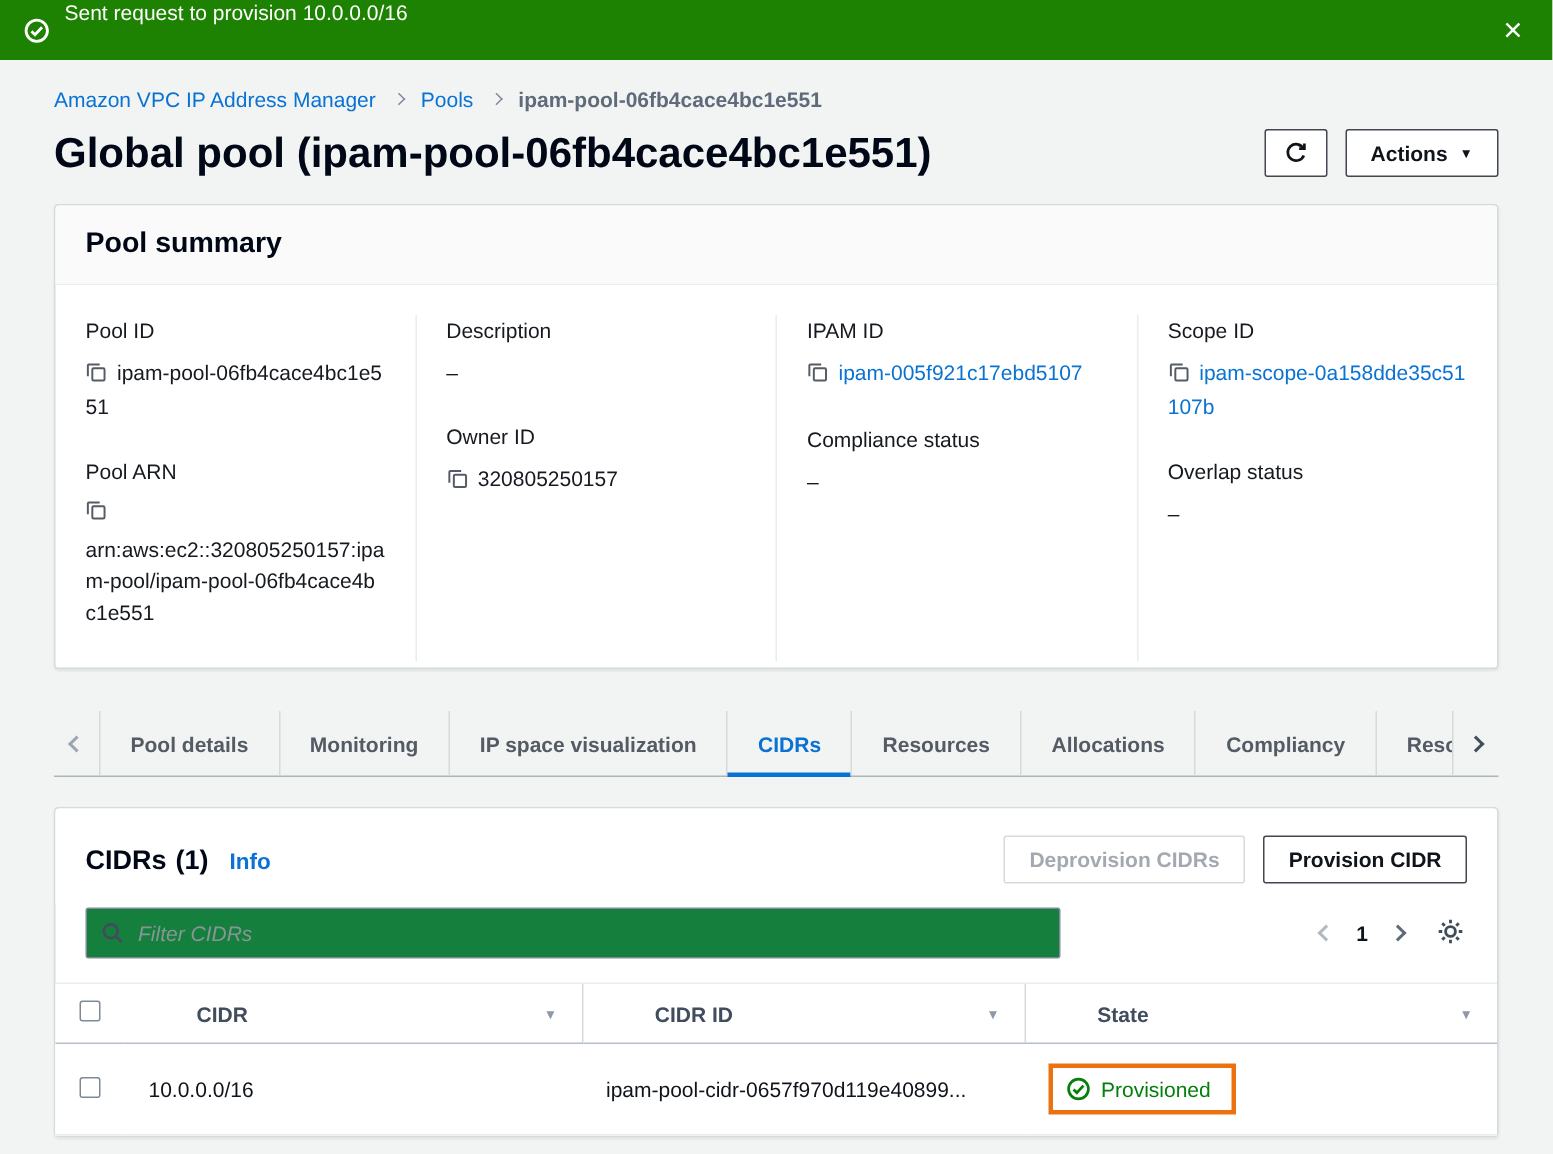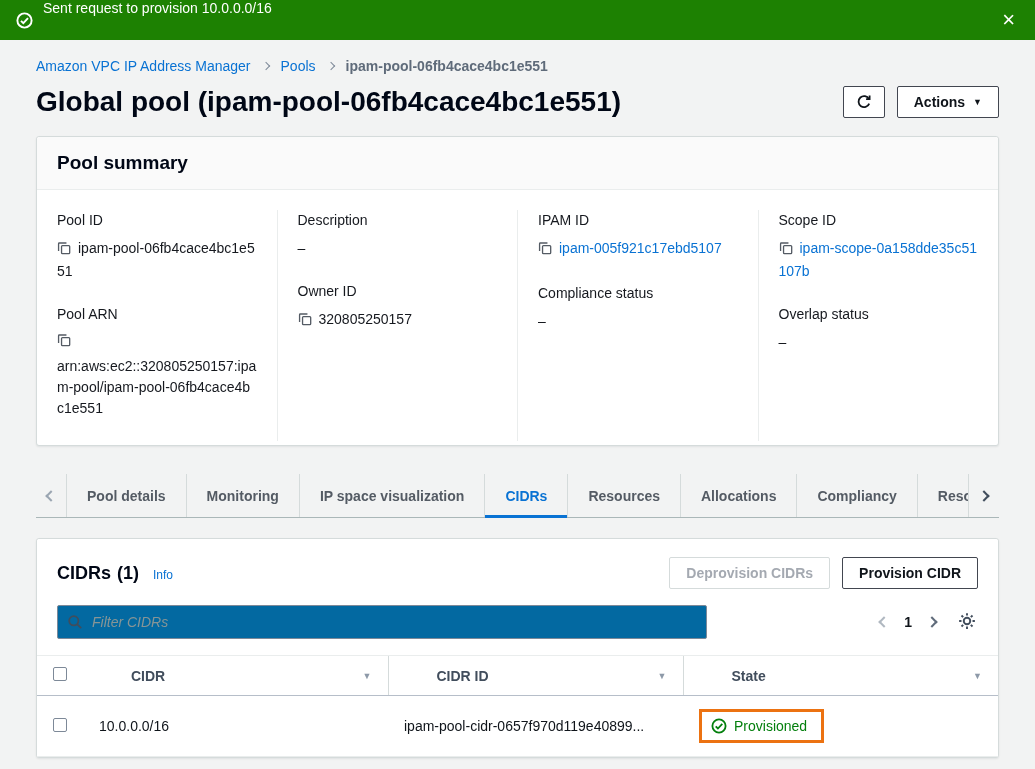--- a/index.html
+++ b/index.html
@@ -76,28 +76,28 @@
     border-left:1px solid #d5dbdb;
   }
   .tab.active { color:#0972d3; }
   .tab.active::after { content:""; position:absolute; left:0; right:0; bottom:-1px; height:3px; background:#0972d3; }
   .tab.clipped { flex:1 1 auto; overflow:hidden; min-width:0; }
   
   .panel { margin:20px 36px 0; }
   .panel-header { display:flex; align-items:center; justify-content:space-between; padding:18px 20px 14px; background:#fff; border-radius:3px 3px 0 0; }
   .panel-title-wrap { display:flex; align-items:baseline; gap:6px; }
   .panel-title, .panel-counter { font-size:18px; font-weight:bold; color:#000716; }
-  .info-link { font-size:12px; font-weight:normal; color:#0972d3; text-decoration:none; margin-left:8px; cursor:pointer; }
+  .info-link { font-size:15px; font-weight:bold; color:#0972d3; text-decoration:none; margin-left:8px; cursor:pointer; }
   .panel-actions { display:flex; gap:12px;border-radius:14px; }
   .filter-row { display:flex; align-items:center; justify-content:space-between; padding:2px 20px 16px; }
   .search-wrap { position:relative; flex:0 0 650px; }
   .search-wrap svg { position:absolute; left:10px; top:9px; width:16px; height:16px; }
   .filter-input {
     width:100%; height:34px; border:1px solid #7d8998; border-radius:2px;
-    padding:0 10px 0 34px; font-size:14px; font-family:inherit; color:#0f141a; background:#0369a1;
+    padding:0 10px 0 34px; font-size:14px; font-family:inherit; color:#0f141a; background:#15803d;
   }
   .filter-input::placeholder { font-style:italic; color:#879596; }
   .pager { display:flex; align-items:center; gap:16px; }
   .pg-arrow { cursor:pointer; display:flex; align-items:center; }
   .pg-arrow.prev { color:#b0b8c1; }
   .pg-arrow.next { color:#5f6b7a; }
   .pg-current { font-size:14px; font-weight:bold; color:#0f141a; }
   .gear-btn { background:none; border:none; cursor:pointer; padding:2px; margin-left:4px; }
   .gear-btn svg { width:18px; height:18px; }
   

